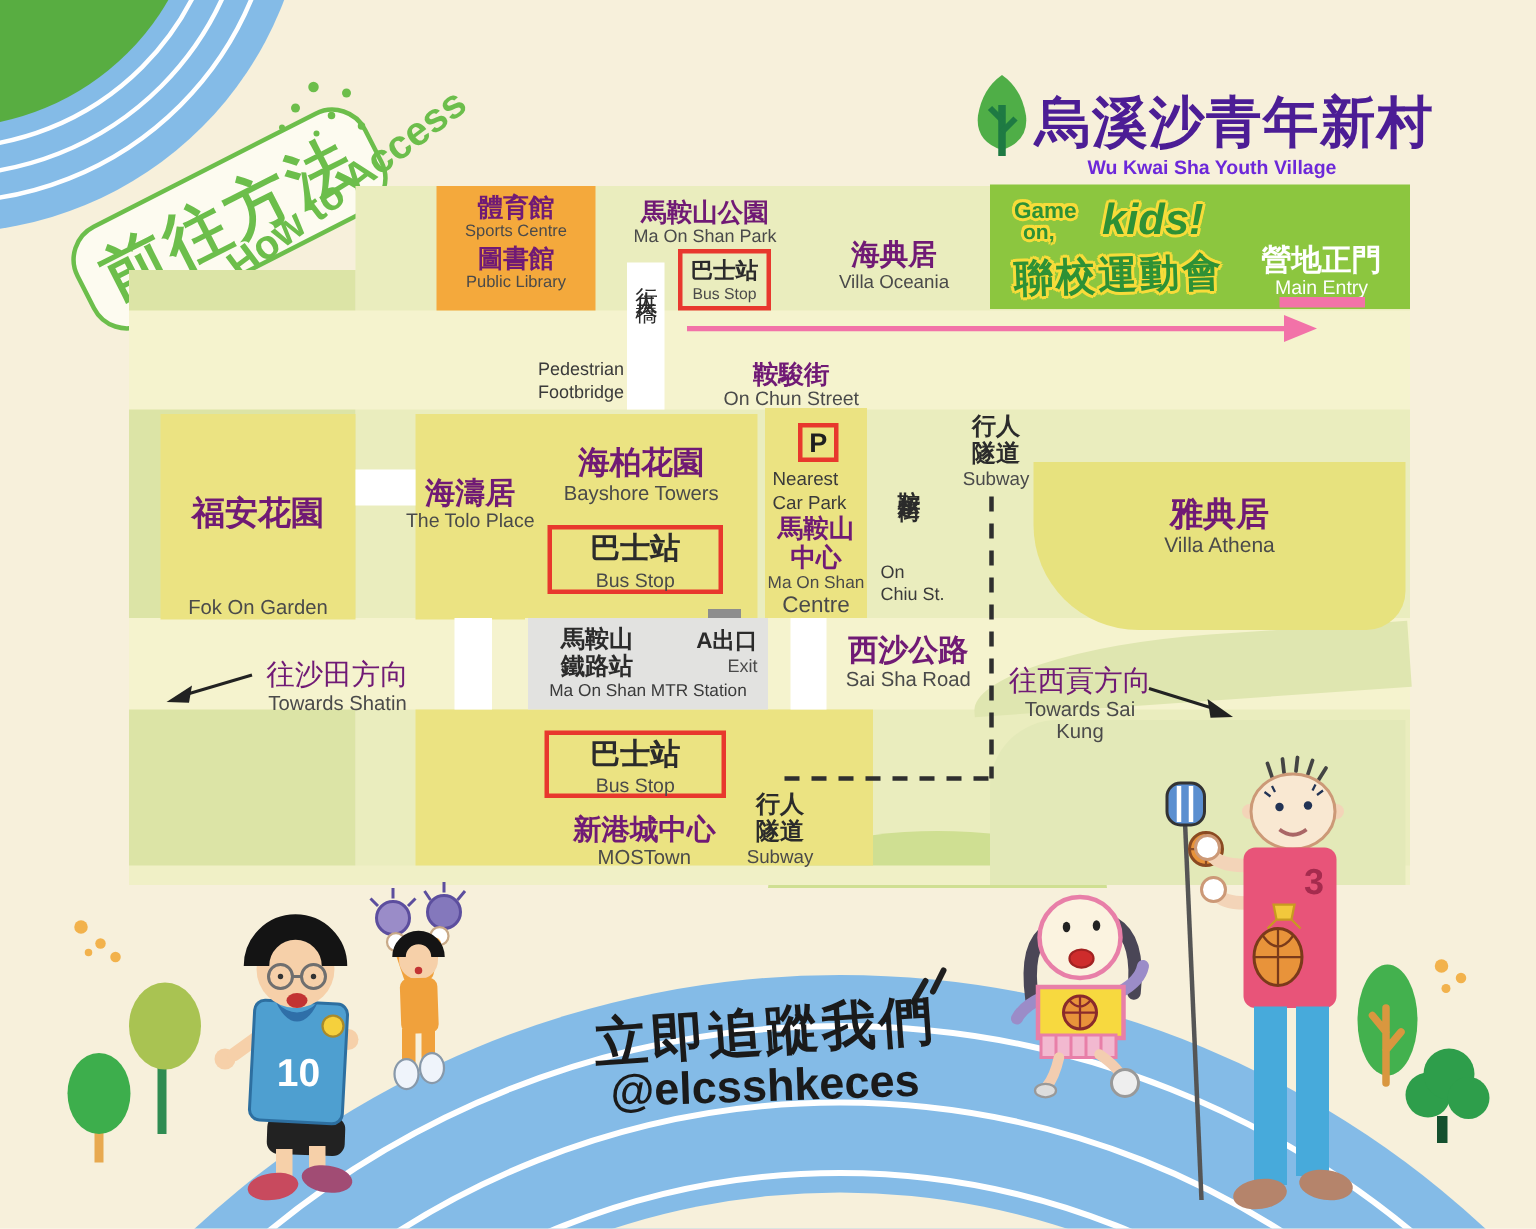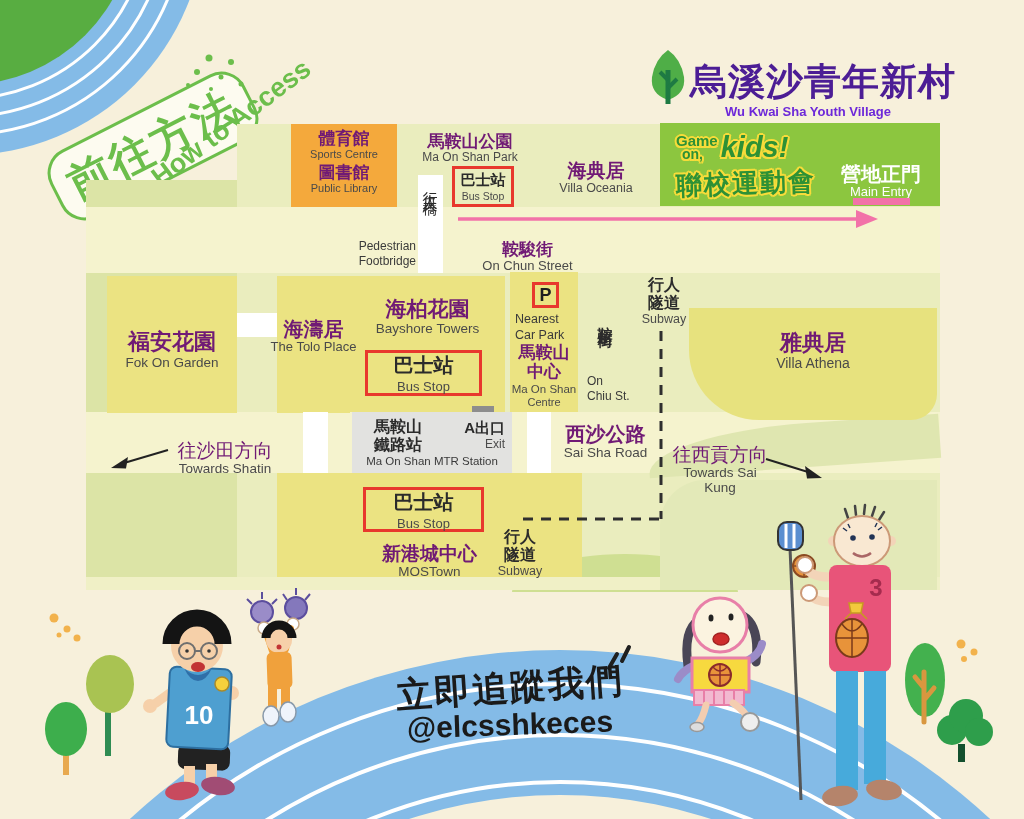--- a/index.html
+++ b/index.html
@@ -72,21 +72,21 @@
   <div class="block" style="left:303px;top:412px;width:25px;height:61px;background:#FFFFFF;"></div>
   <div class="block" style="left:527px;top:412px;width:24px;height:61px;background:#FFFFFF;"></div>
   <div class="block" style="left:418px;top:175px;width:25px;height:98px;background:#FFFFFF;"></div>
 
   <div class="abs" style="left:676px;top:131px;">
     <div style="display:flex;align-items:flex-start;">
       <span style="display:inline-flex;flex-direction:column;line-height:0.95;margin-top:3px;">
         <span class="logo-green" style="font-size:15px;">Game</span>
         <span class="logo-green" style="font-size:14px;margin-left:6px;">on,</span>
       </span>
-      <span class="logo-green" style="font-size:29px;font-style:italic;margin-left:3px;">kids!</span>
+      <span class="logo-green" style="font-size:29px;font-style:italic;margin-left:17px;">kids!</span>
     </div>
     <div class="logo-green" style="font-size:26px;letter-spacing:2px;transform:rotate(-2deg);margin-top:2px;">聯校運動會</div>
   </div>
   <div class="lbl" style="left:840px;top:163px;width:82px;">
     <span class="zh" style="font-size:20px;color:#FFFFFF;">營地正門</span>
     <span class="en" style="font-size:13px;color:#FDFDFD;">Main Entry</span>
   </div>
   <div class="block" style="left:853px;top:198px;width:57px;height:7px;background:#F272A8;"></div>
 
   <div class="redbox" style="left:452px;top:166px;width:62px;height:41px;">
@@ -125,42 +125,42 @@
     <span class="en" style="font-size:12.5px;">Villa Oceania</span>
   </div>
 
   <div class="lbl" style="left:480px;top:240px;width:95px;">
     <span class="zh" style="font-size:17px;">鞍駿街</span>
     <span class="en" style="font-size:13px;">On Chun Street</span>
   </div>
 
   <div class="lbl" style="left:107px;top:330px;width:130px;">
     <span class="zh" style="font-size:22px;">福安花園</span>
-    <span class="en" style="font-size:13.5px;">Fok On Garden</span>
+    <span class="en" style="font-size:13.5px;margin-top:42px;">Fok On Garden</span>
   </div>
 
   <div class="lbl" style="left:268px;top:318px;width:91px;">
     <span class="zh" style="font-size:20px;">海濤居</span>
     <span class="en" style="font-size:13px;">The Tolo Place</span>
   </div>
 
   <div class="lbl" style="left:350px;top:297px;width:155px;">
     <span class="zh" style="font-size:21px;">海柏花園</span>
     <span class="en" style="font-size:13.5px;">Bayshore Towers</span>
   </div>
 
   <div class="abs" style="left:515px;top:311px;width:60px;font-size:12.5px;color:#3A3A3A;line-height:1.3;">
     <span style="display:block;">Nearest</span>
     <span style="display:block;">Car Park</span>
   </div>
   <div class="lbl" style="left:508px;top:343px;width:72px;">
     <span class="zh" style="font-size:17px;">馬鞍山</span>
     <span class="zh" style="font-size:17px;">中心</span>
     <span class="en" style="font-size:11.5px;margin-top:2px;">Ma On Shan</span>
-    <span class="en" style="font-size:11px;">Centre</span>
+    <span class="en" style="font-size:15px;">Centre</span>
   </div>
 
   <div class="vtext" style="left:595px;top:315px;font-size:15px;font-weight:600;height:66px;">鞍超街</div>
   <div class="abs" style="left:587px;top:374px;width:46px;font-size:12px;color:#3A3A3A;line-height:1.25;">
     <span style="display:block;">On</span>
     <span style="display:block;">Chiu St.</span>
   </div>
 
   <div class="lbl" style="left:640px;top:276px;width:48px;">
     <span style="display:block;font-weight:600;font-size:16px;color:#2B2B2B;">行人</span>

